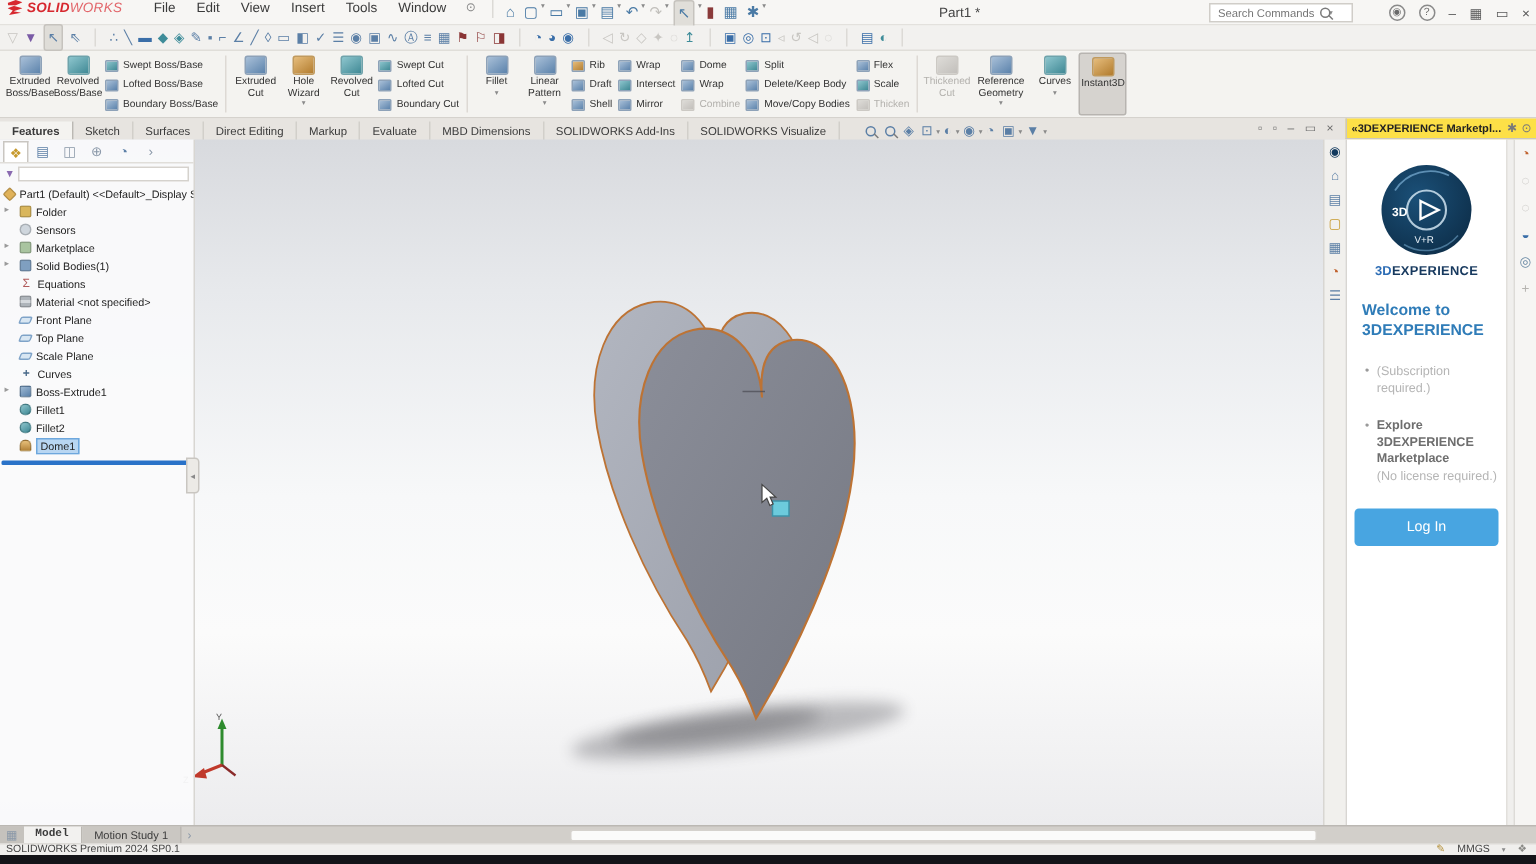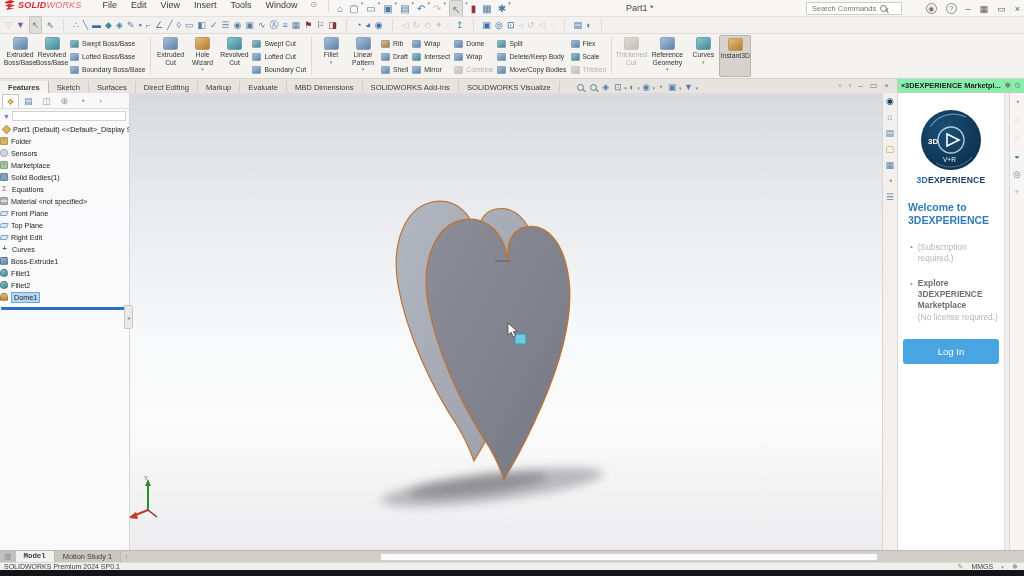--- a/index.html
+++ b/index.html
@@ -62,38 +62,38 @@
 
   
   .tabrow{position:absolute;left:0;top:79px;width:897px;height:16px;background:#e7e4e0;border-bottom:1px solid #c9c6c1;display:flex;align-items:flex-end;}
   .tab{padding:0 8px;font-size:7.6px;line-height:13px;color:#3a3a3a;border-right:1px solid #d2cfca;white-space:nowrap;}
   .tab.active{background:#f4f3f0;border-right:1px solid #bbb8b3;font-weight:bold;}
   .hu{font-size:9px;color:#5b7fa6;line-height:13px;margin:0 2.5px;}
   .huwrap{display:flex;align-items:center;margin-left:14px;}
   .hudrop{font-size:5px;color:#8a8a8a;}
   .doccontrols{position:absolute;right:8px;top:0;height:13px;display:flex;gap:7px;align-items:center;}
   .dc{font-size:8px;color:#6a6a6a;line-height:13px;}
-  .pheader{position:absolute;left:897px;top:79px;width:127px;height:14px;background:#86efac;border-bottom:1px solid #c9c6c1;border-left:1px solid #c9c6c1;display:flex;align-items:center;padding:0 3px;}
+  .pheader{position:absolute;left:897px;top:79px;width:127px;height:14px;background:#fde047;border-bottom:1px solid #c9c6c1;border-left:1px solid #c9c6c1;display:flex;align-items:center;padding:0 3px;}
   .phtext{font-size:7.4px;font-weight:bold;color:#222;white-space:nowrap;overflow:hidden;flex:1;}
   .phico{font-size:8px;color:#7a7a7a;margin-left:3px;}
 
   
   .main{position:absolute;left:0;top:93px;width:1024px;height:457px;}
   .viewport{position:absolute;left:0;top:0;width:897px;height:457px;background:linear-gradient(180deg,#d8dade 0%,#e7e9ec 22%,#f7f8f9 52%,#fbfbfb 72%,#ececee 100%);}
 
   
   .tree{position:absolute;left:0;top:0;width:130px;height:457px;background:rgba(250,250,251,.95);border-right:1px solid #d8d6d2;}
   .treetabs{display:flex;align-items:center;height:16px;border-bottom:1px solid #e0ded9;padding-left:2px;gap:1px;}
   .tt{width:17px;height:14px;text-align:center;font-size:9px;line-height:14px;color:#5b7fa6;}
   .tt.first{background:#fff;border:1px solid #c9c6c1;border-bottom:0;color:#c79a2e;}
   .tt.dim{color:#8a98a8;}
   .filterrow{display:flex;align-items:center;height:14px;padding:1px 3px;gap:2px;}
   .filterrow .fglyph{color:#8a6ab0;font-size:7px;}
   .filterbox{flex:1;height:10px;border:1px solid #d5d2cd;background:#fff;}
-  .trow{display:flex;align-items:center;height:12px;gap:3px;white-space:nowrap;overflow:hidden;}
+  .trow{display:flex;align-items:center;height:12px;padding-left:13px;gap:3px;white-space:nowrap;overflow:hidden;}
   .trow.root{padding-left:3px;}
   .texp{position:absolute;left:3px;font-size:6px;color:#9a9a9a;width:6px;}
   .trowwrap{position:relative;}
   .tic{width:8px;height:8px;border-radius:1.5px;flex:0 0 auto;border:1px solid rgba(0,0,0,.18);}
   .tic.diam{transform:rotate(45deg);width:7px;height:7px;}
   .tic.circ{border-radius:50%;}
   .tic.plane{height:5px;transform:skewX(-22deg);background:#d8e6f2;border:1px solid #7fa3c8;}
   .tic.dome{border-radius:7px 7px 2px 2px;}
   .tglyph{font-size:8px;line-height:8px;width:9px;text-align:center;flex:0 0 auto;}
   .tlabel{font-size:7.2px;color:#222;}
@@ -559,21 +559,21 @@
         </div>
       <div class="trowwrap">
           <div class="trow">
         <span class="tic plane"></span>
         <span class="tlabel">Top Plane</span>
           </div>
         </div>
       <div class="trowwrap">
           <div class="trow">
         <span class="tic plane"></span>
-        <span class="tlabel">Right Edit</span>
+        <span class="tlabel">Scale Plane</span>
           </div>
         </div>
       <div class="trowwrap">
           <div class="trow">
         <span class="tglyph" style="color:#4a6a8a;font-weight:bold;">+</span>
         <span class="tlabel">Curves</span>
           </div>
         </div>
       <div class="trowwrap">
           <span class="texp">▸</span>

